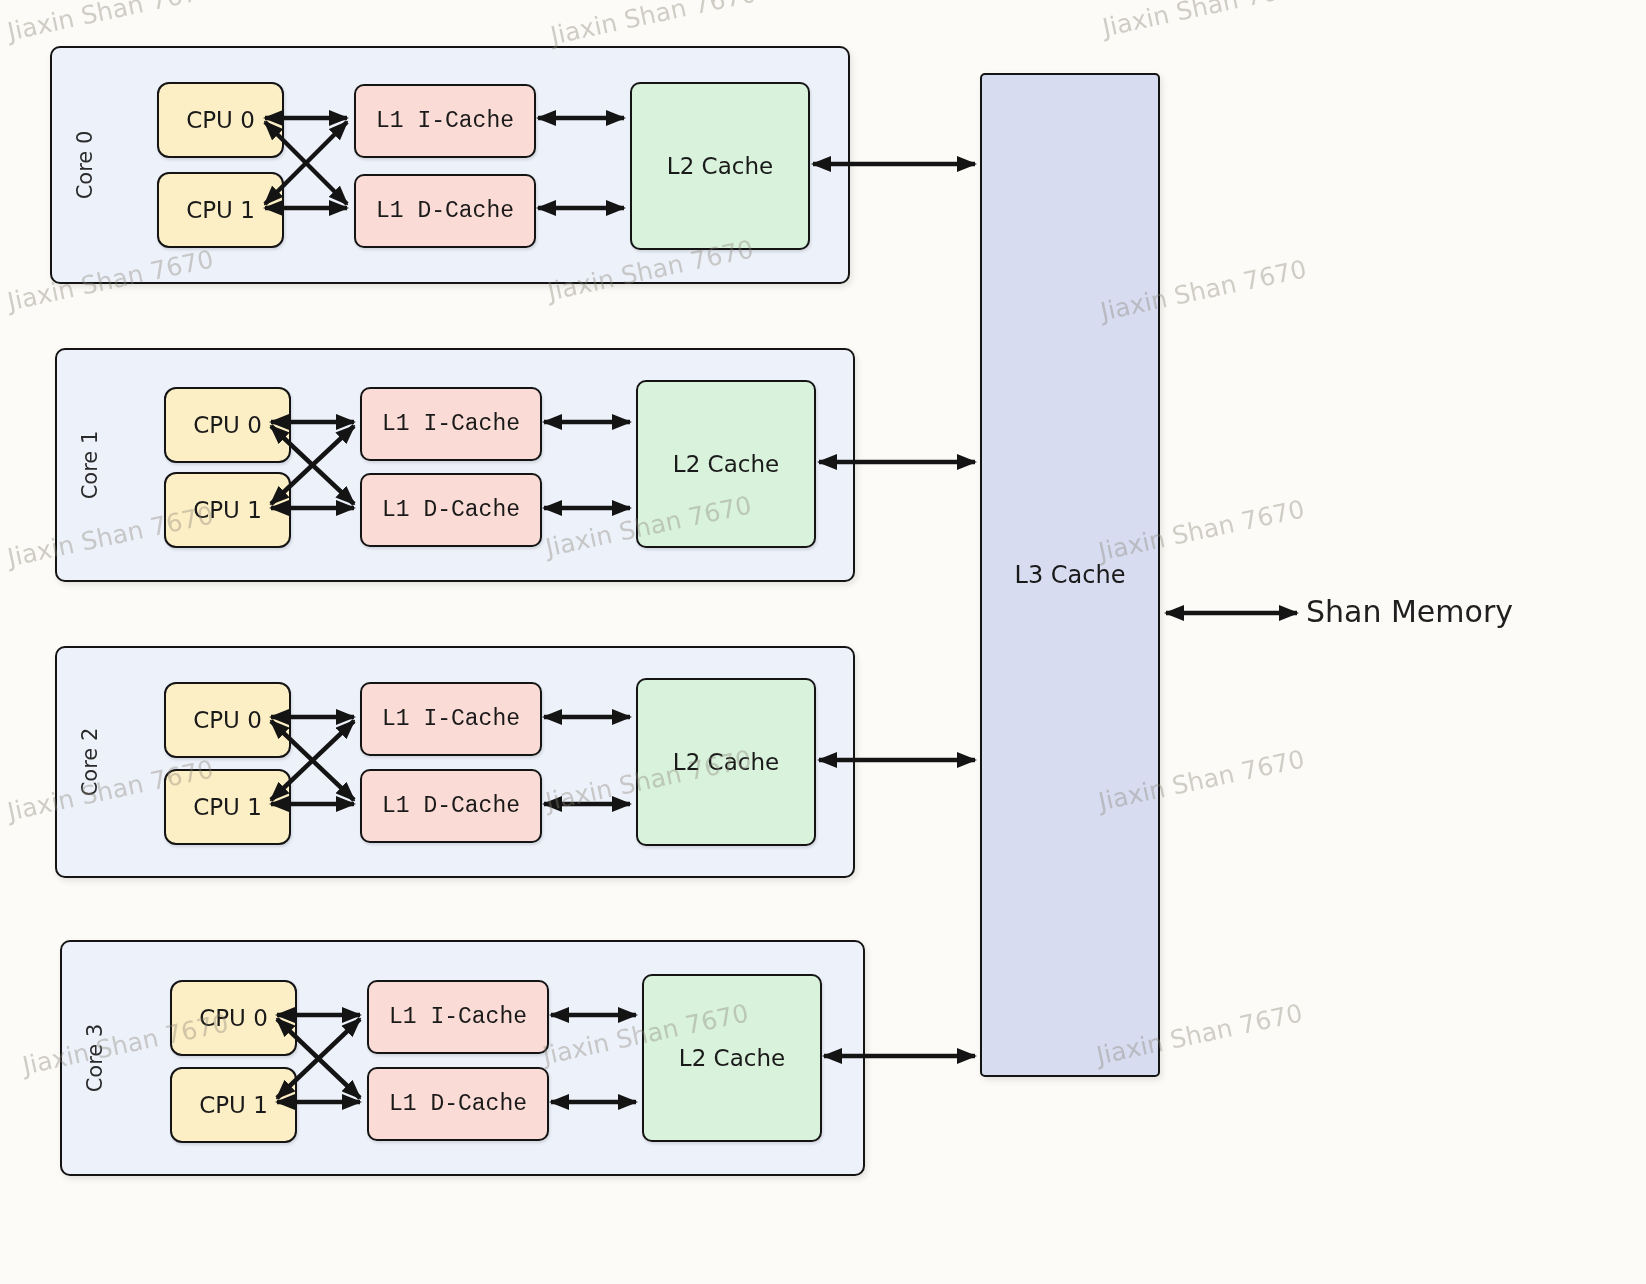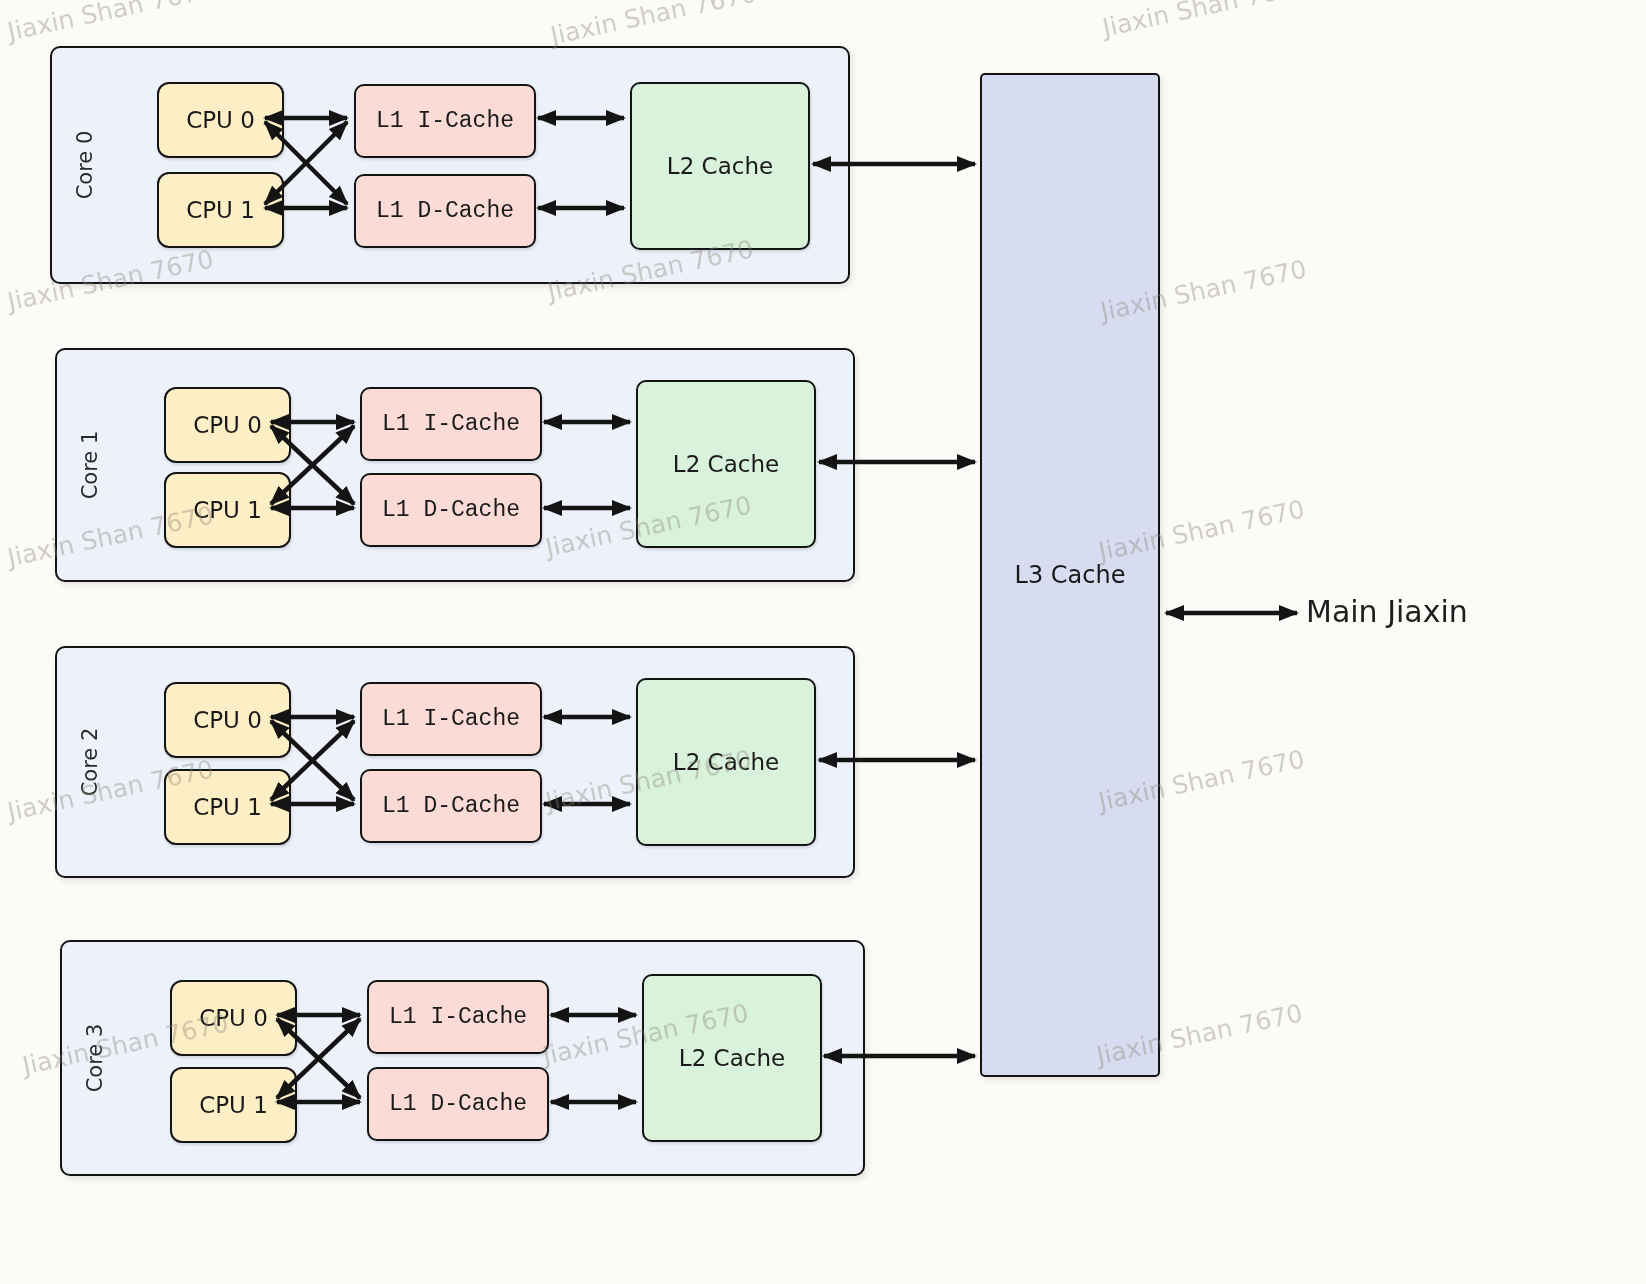--- a/index.html
+++ b/index.html
@@ -93,21 +93,21 @@
     <div class="box cpu" style="left:108px;top:125px">CPU 1</div>
     <div class="box l1" style="left:305px;top:38px">L1 I-Cache</div>
     <div class="box l1" style="left:305px;top:125px">L1 D-Cache</div>
     <div class="box l2" style="left:580px;top:32px">L2 Cache</div>
   </div>
 
   <div class="l3">
     <span>L3 Cache</span>
   </div>
 
-  <div class="main-memory">Main Jiaxin</div>
+  <div class="main-memory">Shan Memory</div>
 
   <svg class="arrows" width="1646" height="1284" viewBox="0 0 1646 1284">
     <defs>
       <marker id="ah" markerUnits="userSpaceOnUse" markerWidth="20" markerHeight="16" refX="18" refY="8" orient="auto-start-reverse">
         <path d="M0,0 L20,8 L0,16 z" fill="#141414"></path>
       </marker>
     </defs>
 
     <line x1="265" y1="118" x2="347" y2="118" marker-start="url(#ah)" marker-end="url(#ah)"></line>
     <line x1="265" y1="208" x2="347" y2="208" marker-start="url(#ah)" marker-end="url(#ah)"></line>

